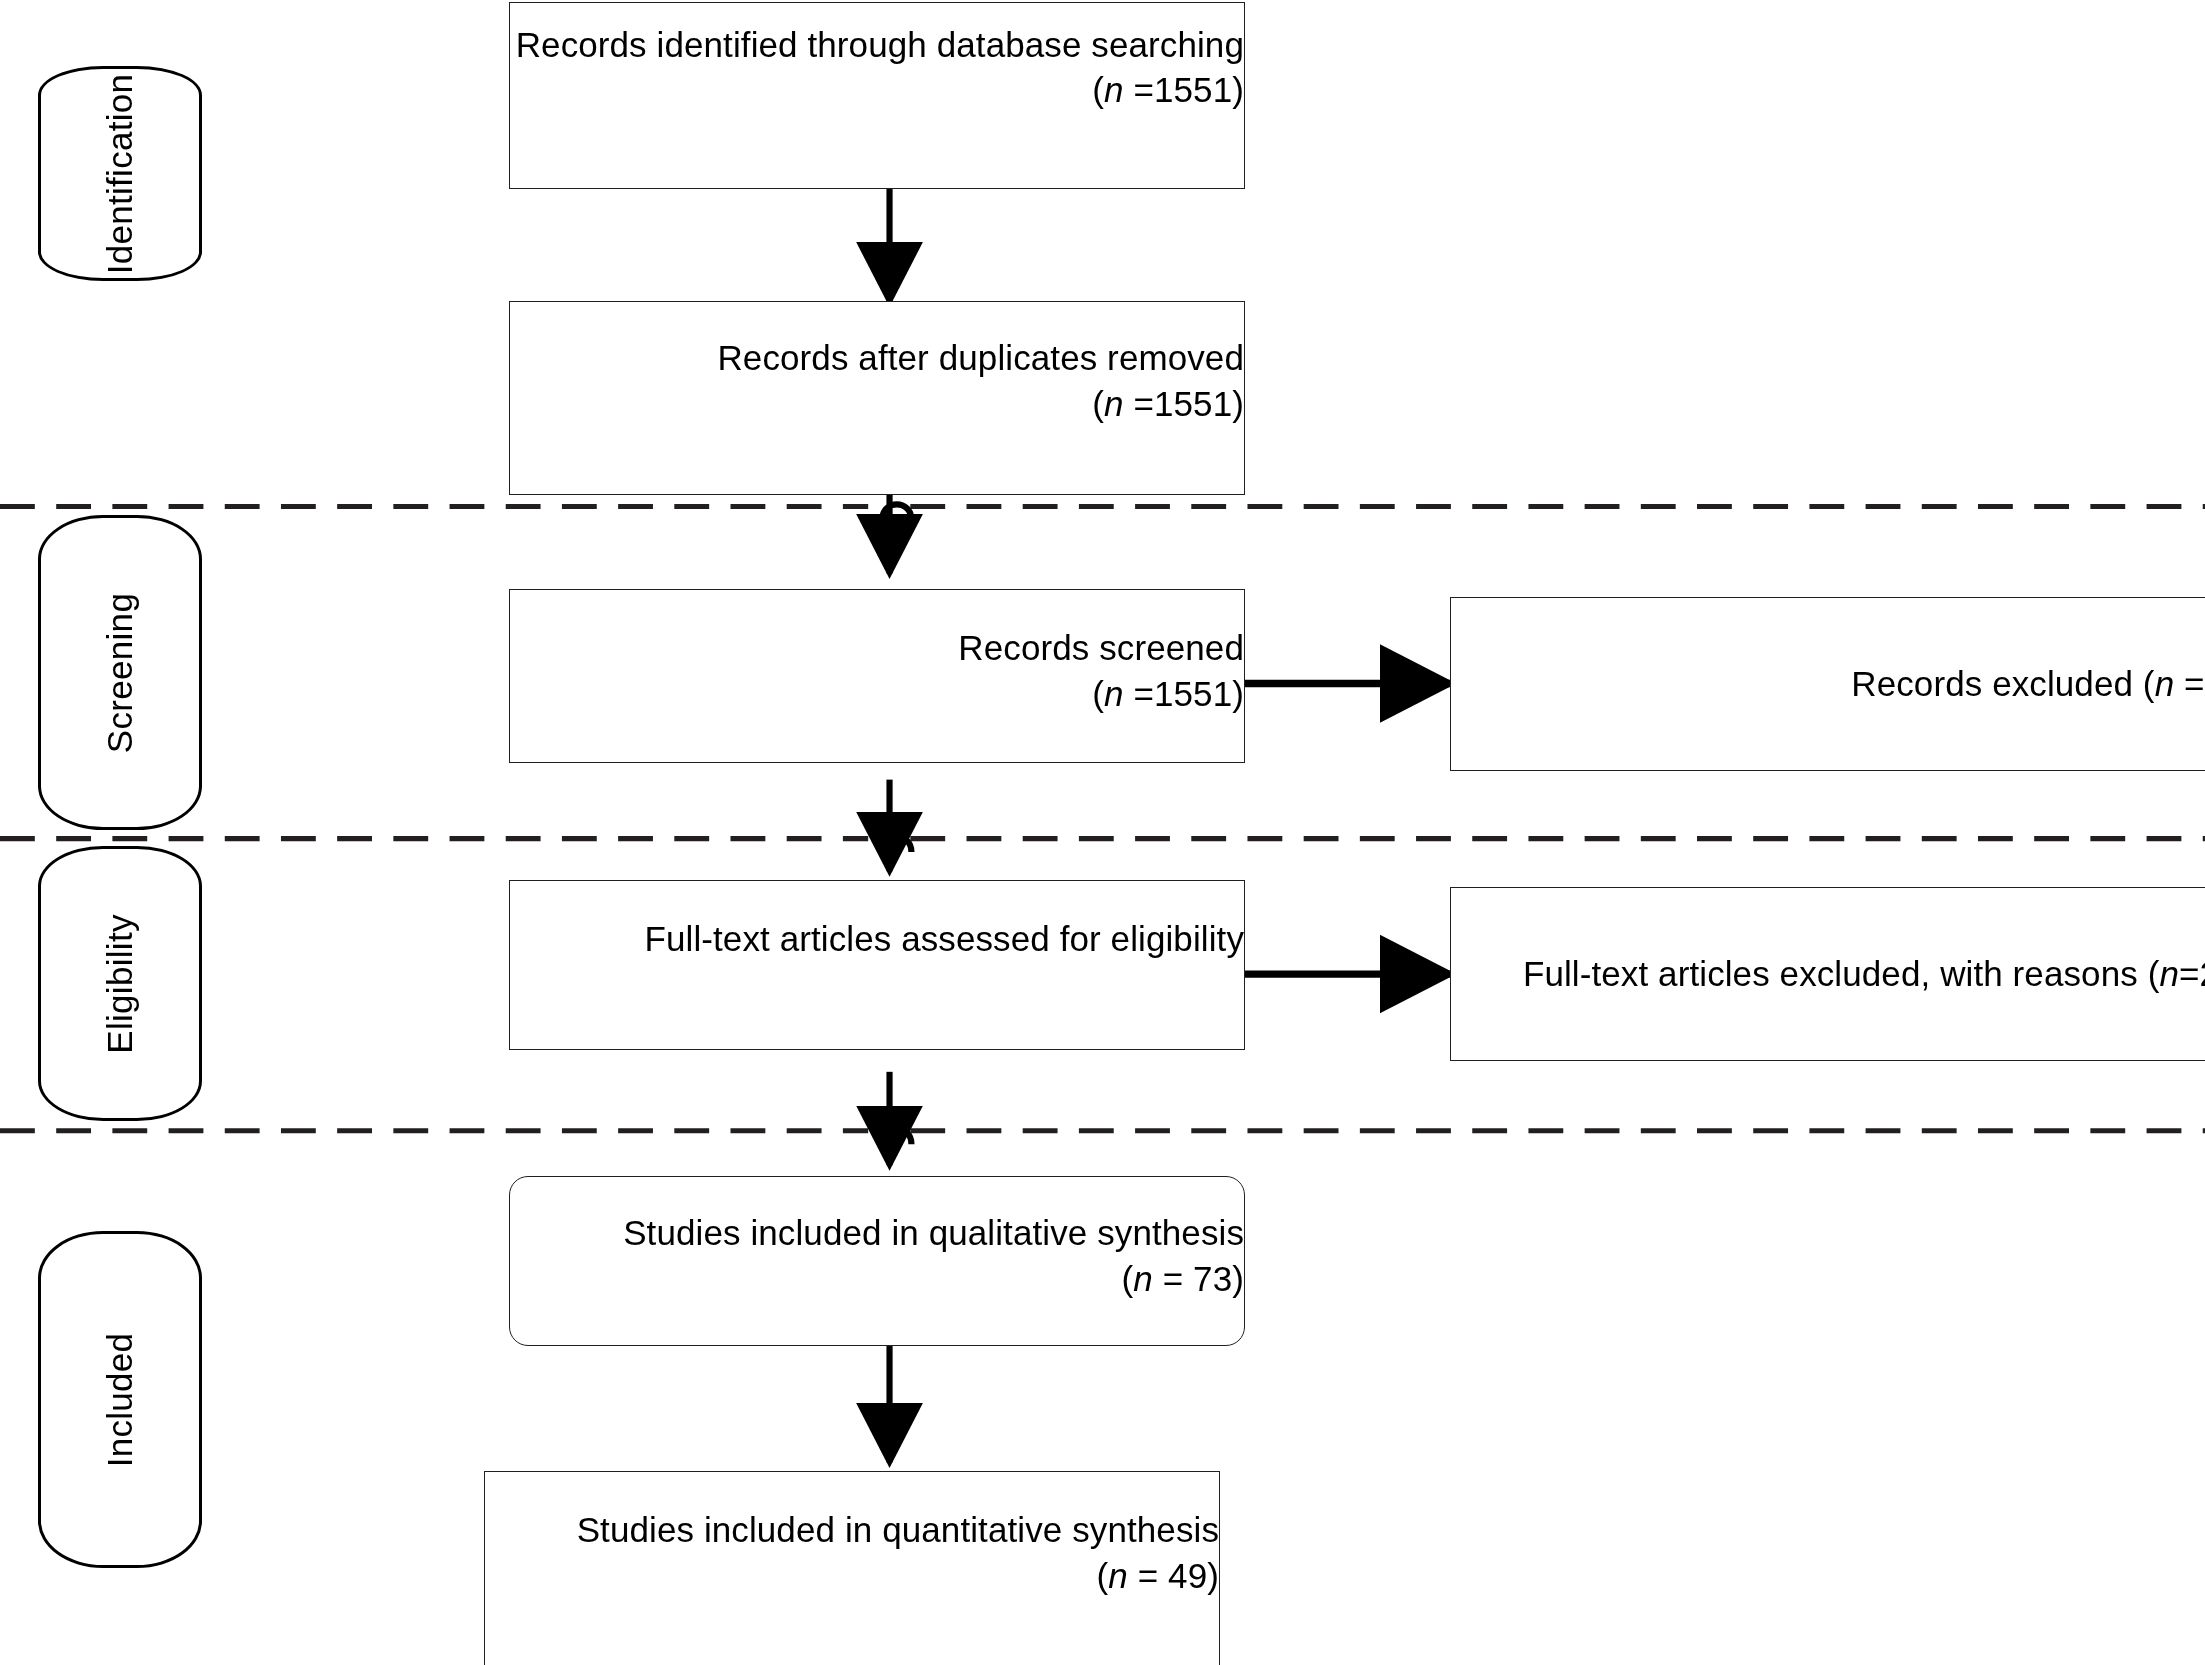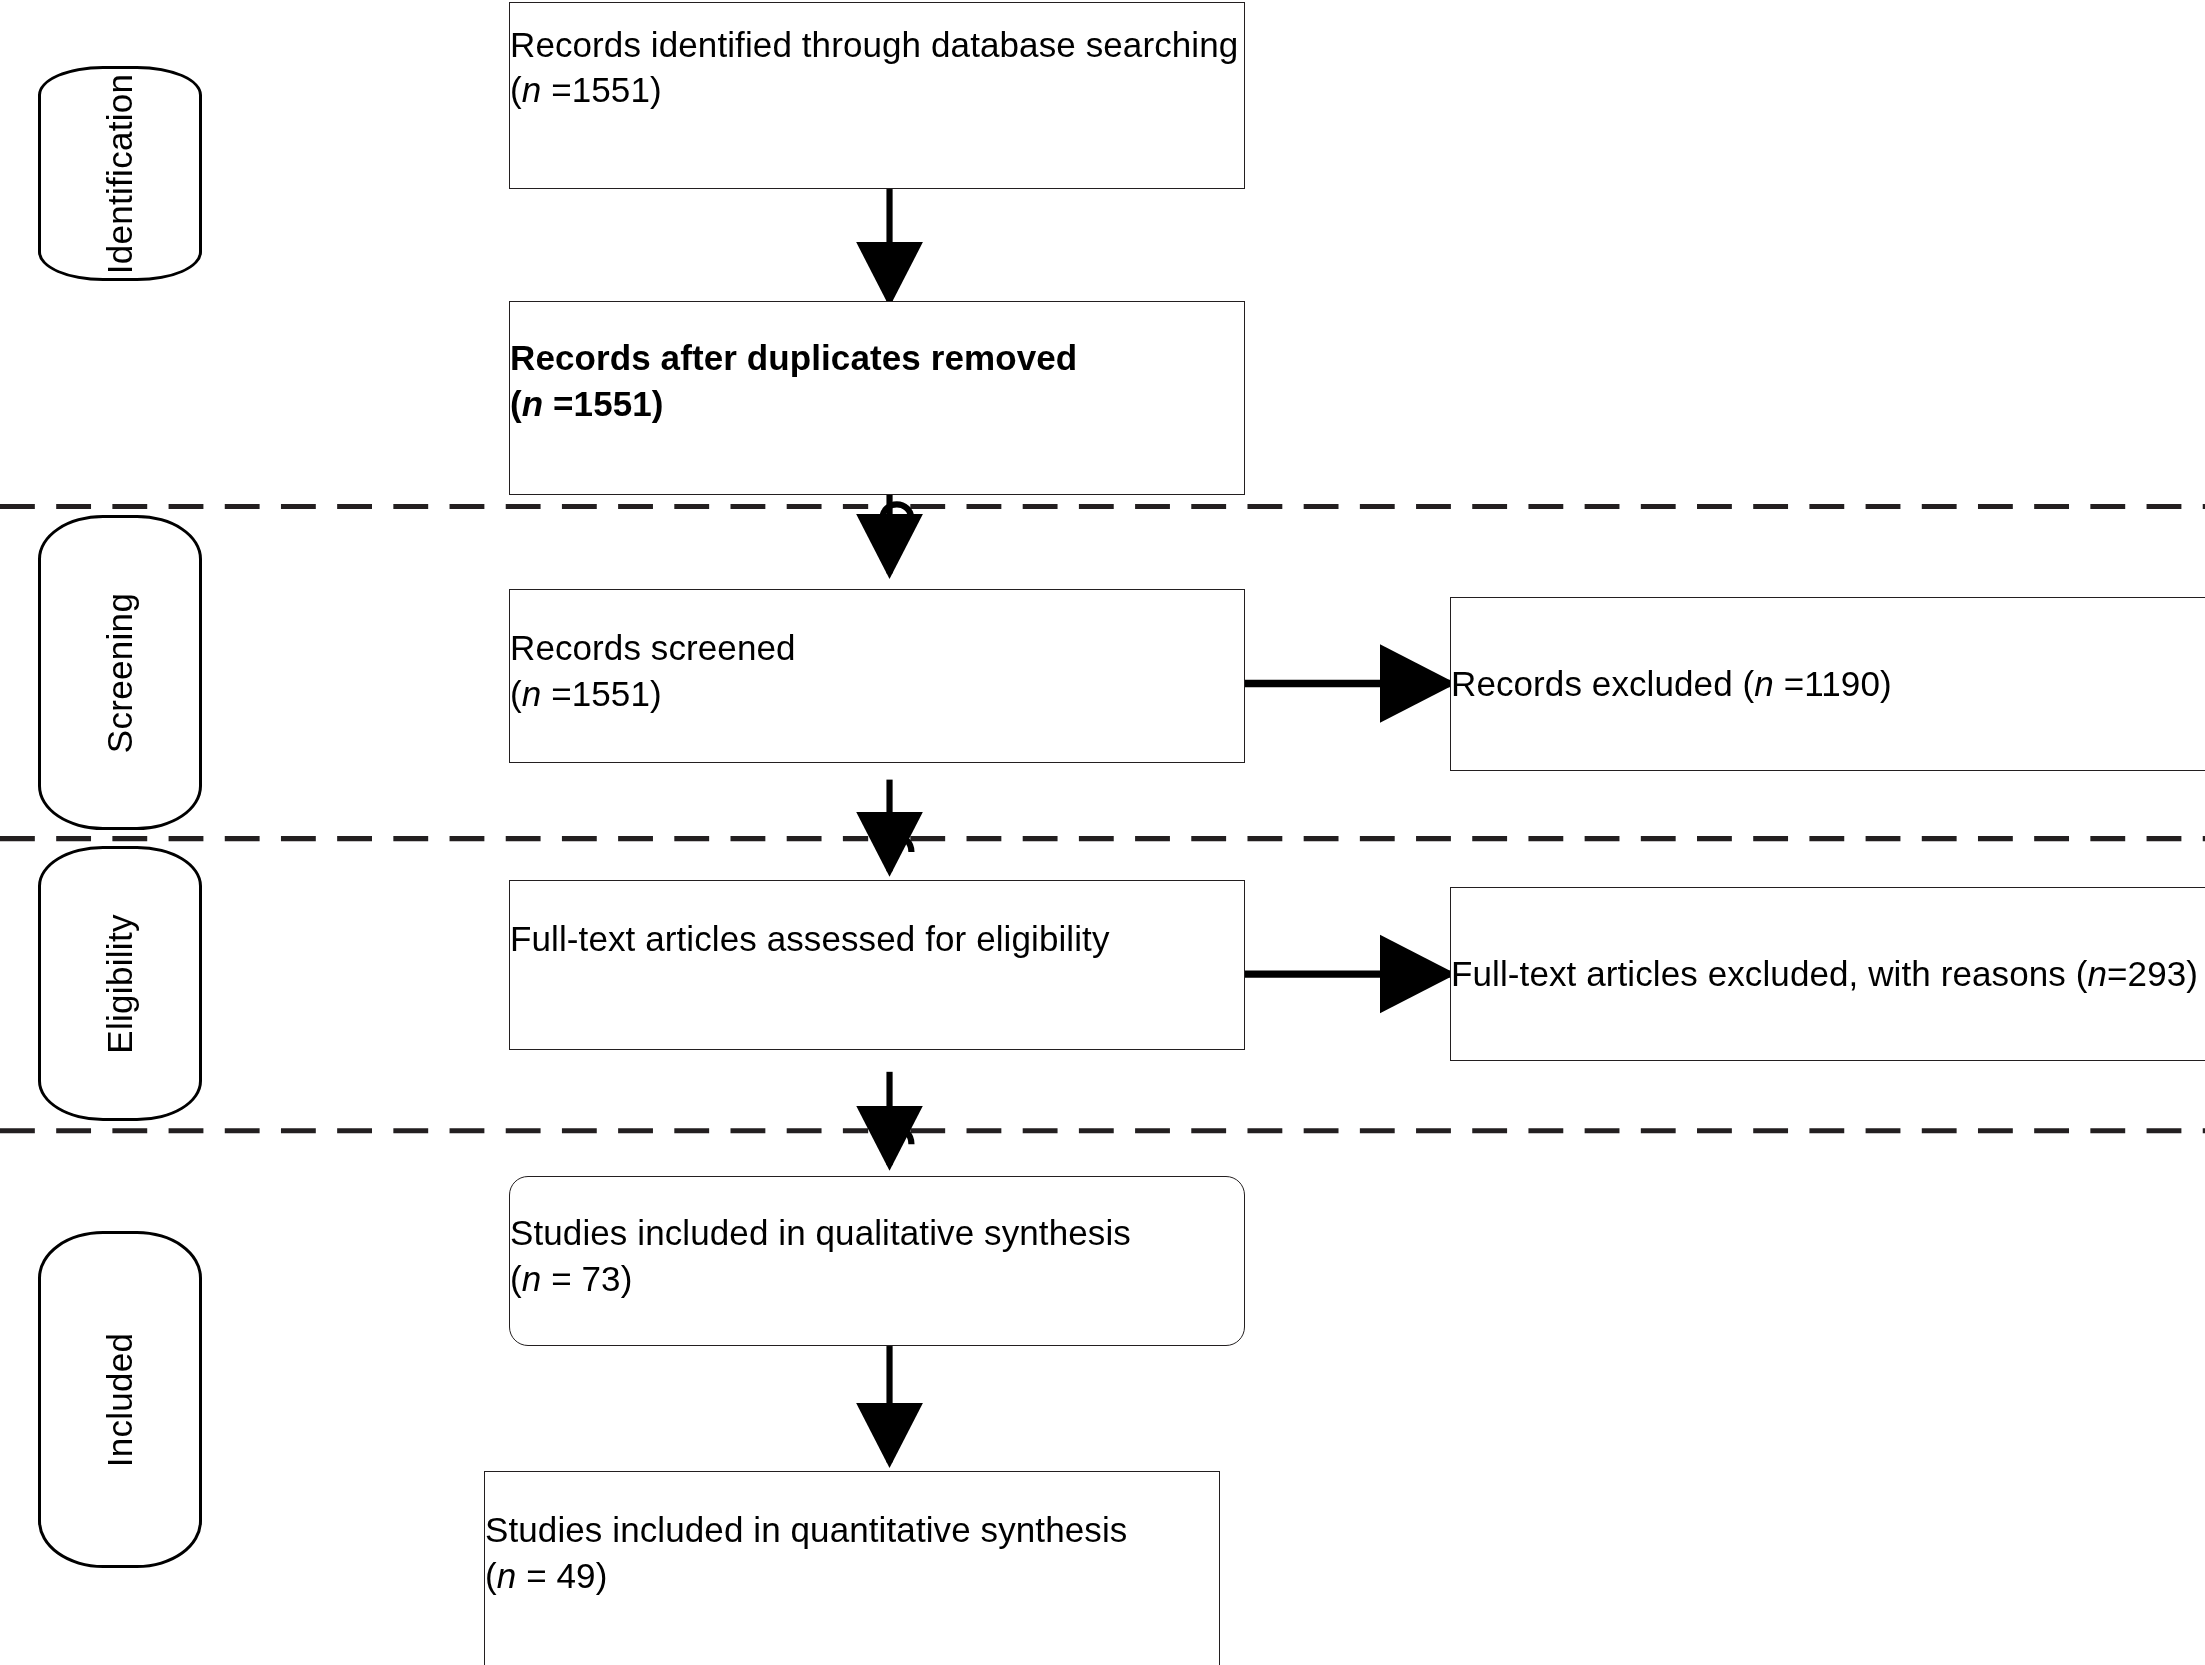--- a/index.html
+++ b/index.html
@@ -28,21 +28,21 @@
   .pbox {
     position: absolute;
     box-sizing: border-box;
     border: 1.7px solid #231f20;
     background: #ffffff;
     display: flex;
     justify-content: center;
   }
   .pbox .inner {
     width: 100%;
-    text-align: left;
+    text-align: right;
     font-size: 35px;
     line-height: 1.30;
     color: #000000;
     letter-spacing: 0.1px;
   }
   .pbox.align-top .inner   { padding-top: 19px; }
   .pbox.align-mid          { align-items: center; }
   .pbox .ln2 { display: block; }
   em.nvar { font-style: italic; }
 
@@ -124,21 +124,21 @@
   </div>
 
   <div class="pbox align-top" style="left:509px; top:1.7px; width:736px; height:187px;">
     <div class="inner">
       <span>Records identified through database searching</span>
       <span class="ln2"><span>(</span><em class="nvar">n</em><span> =1551)</span></span>
     </div>
   </div>
 
   <div class="pbox align-top" style="left:509px; top:301px; width:736px; height:194px;">
-    <div class="inner" style="padding-top:33px;font-weight:bold;">
+    <div class="inner" style="padding-top:33px;">
       <span>Records after duplicates removed</span>
       <span class="ln2"><span>(</span><em class="nvar">n</em><span> =1551)</span></span>
     </div>
   </div>
 
   <div class="pbox align-top" style="left:509px; top:589px; width:736px; height:174px;">
     <div class="inner" style="padding-top:35px;">
       <span>Records screened</span>
       <span class="ln2"><span>(</span><em class="nvar">n</em><span> =1551)</span></span>
     </div>

